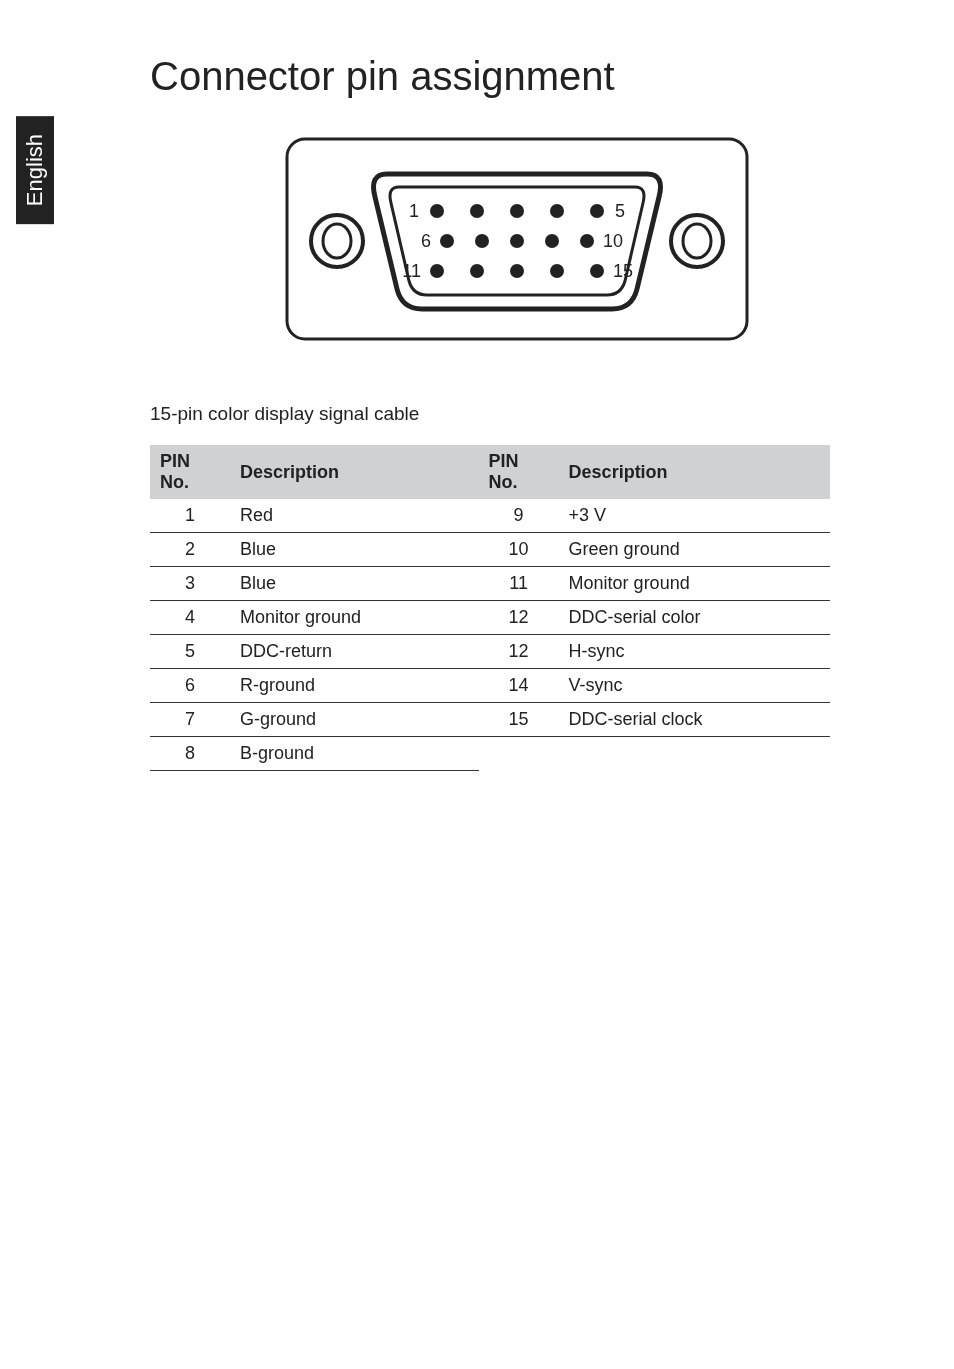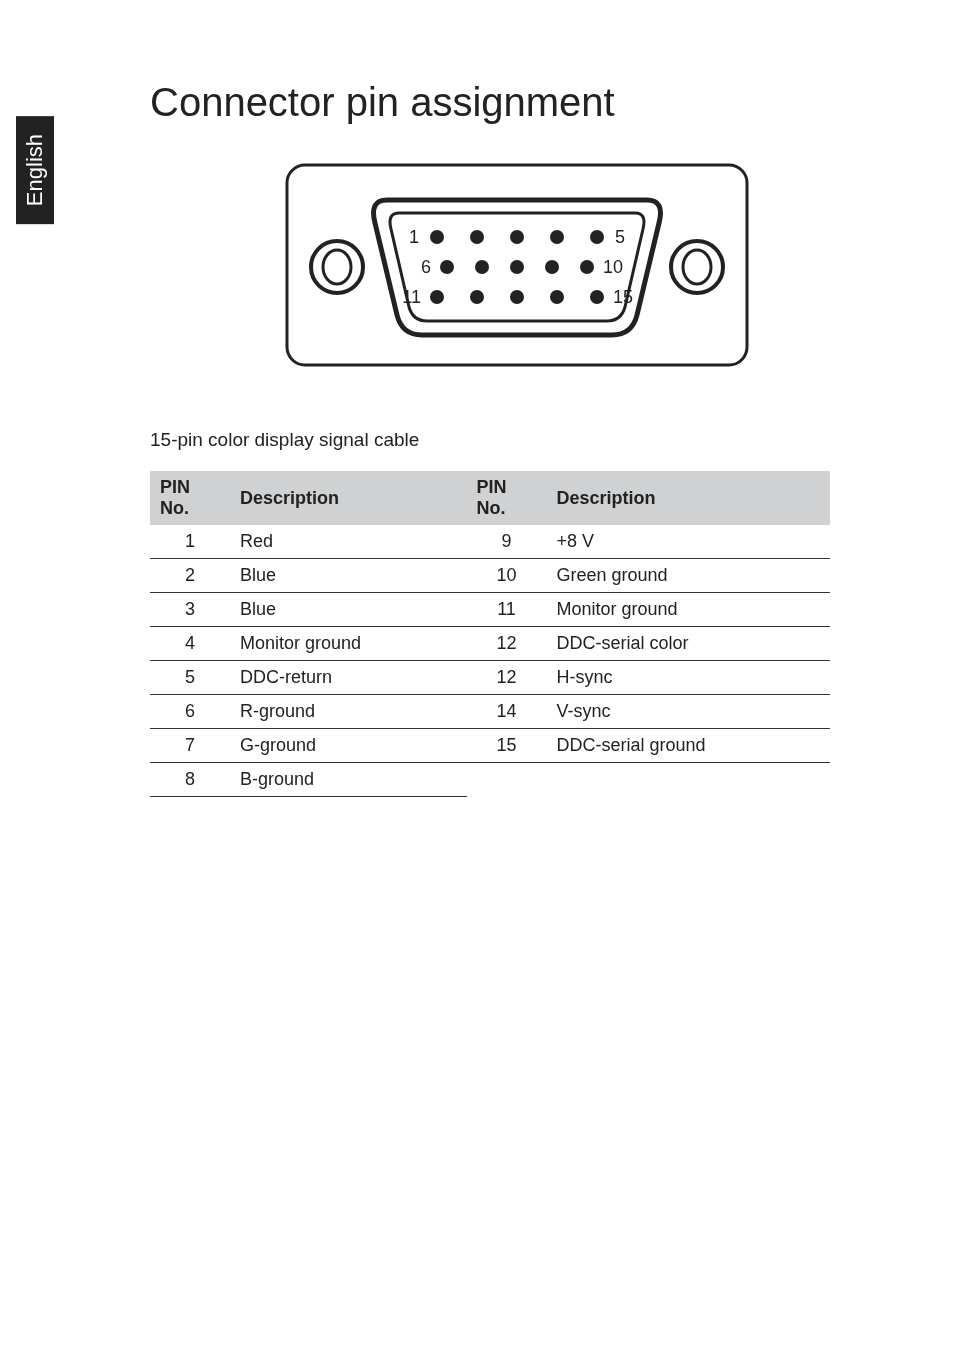--- a/index.html
+++ b/index.html
@@ -17,21 +17,21 @@
     left: 16px;
     background: #222;
     color: #fff;
     font-size: 22px;
     padding: 18px 6px;
     writing-mode: vertical-rl;
     transform: rotate(180deg);
     text-align: center;
   }
   .content {
-    padding: 80px 70px 0 150px;
+    padding: 54px 70px 0 150px;
   }
   h1 {
     font-size: 40px;
     font-weight: 400;
     margin-bottom: 30px;
   }
   .diagram-wrap {
     text-align: center;
     margin-bottom: 50px;
   }
@@ -118,21 +118,21 @@
         <th>Description</th>
         <th class="pinno">PIN No.</th>
         <th>Description</th>
       </tr>
     </thead>
     <tbody id="pin-table-body">
         <tr>
           <td class="pinno">1</td>
           <td>Red</td>
           <td class="pinno">9</td>
-          <td>+8 V</td>
+          <td>+3 V</td>
         </tr>
         <tr>
           <td class="pinno">2</td>
           <td>Blue</td>
           <td class="pinno">10</td>
           <td>Green ground</td>
         </tr>
         <tr>
           <td class="pinno">3</td>
           <td>Blue</td>
@@ -154,21 +154,21 @@
         <tr>
           <td class="pinno">6</td>
           <td>R-ground</td>
           <td class="pinno">14</td>
           <td>V-sync</td>
         </tr>
         <tr>
           <td class="pinno">7</td>
           <td>G-ground</td>
           <td class="pinno">15</td>
-          <td>DDC-serial ground</td>
+          <td>DDC-serial clock</td>
         </tr>
         <tr class="lastrow">
           <td class="pinno">8</td>
           <td>B-ground</td>
           <td class="pinno right-blank"></td>
           <td class="right-blank"></td>
         </tr>
       </tbody>
   </table>
 </div>

